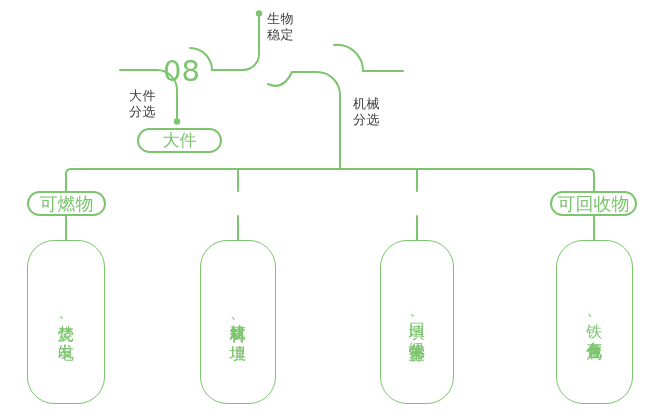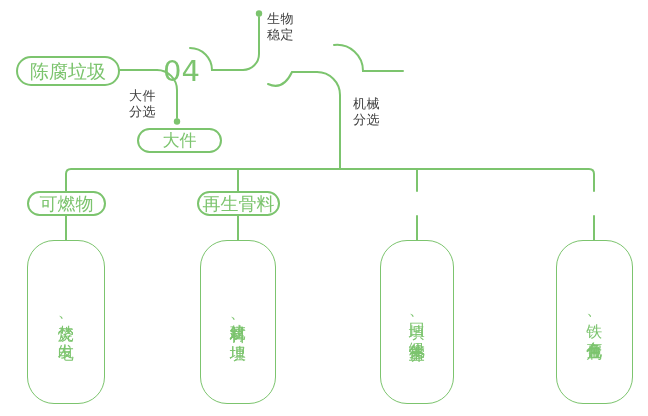--- a/index.html
+++ b/index.html
@@ -81,41 +81,40 @@
     <path d="M 66 191 V 174 Q 66 169 71 169 H 589 Q 594 169 594 174 V 191"></path>
     <path d="M 238 169 V 191"></path>
     <path d="M 417 169 V 191"></path>
 
     <path d="M 66 216 V 240"></path>
     <path d="M 238 216 V 240"></path>
     <path d="M 417 216 V 240"></path>
     <path d="M 594 216 V 240"></path>
   </svg>
 
-  <div class="node-pill source-pill">陈腐垃圾</div>
 
-  <div class="step-num sn1">04</div>
+  <div class="step-num sn1">08</div>
 
   <div class="step-label sl1">
     <span>大件</span>
     <span>分选</span>
   </div>
   <div class="step-label sl2">
     <span>生物</span>
     <span>稳定</span>
   </div>
   <div class="step-label sl3">
     <span>机械</span>
     <span>分选</span>
   </div>
 
   <div class="node-pill bulky-pill">大件</div>
 
   <div class="node-pill branch-pill bp1">可燃物</div>
-  <div class="node-pill branch-pill bp2">再生骨料</div>
+  <div class="node-pill branch-pill bp4">可回收物</div>
 
   <div class="result-box rb1">
     <span class="vtext">焚烧、发电</span>
   </div>
   <div class="result-box rb2">
     <span class="vtext">建筑材料、填埋</span>
   </div>
   <div class="result-box rb3">
     <span class="vtext">回填、绿化营养土</span>
   </div>

